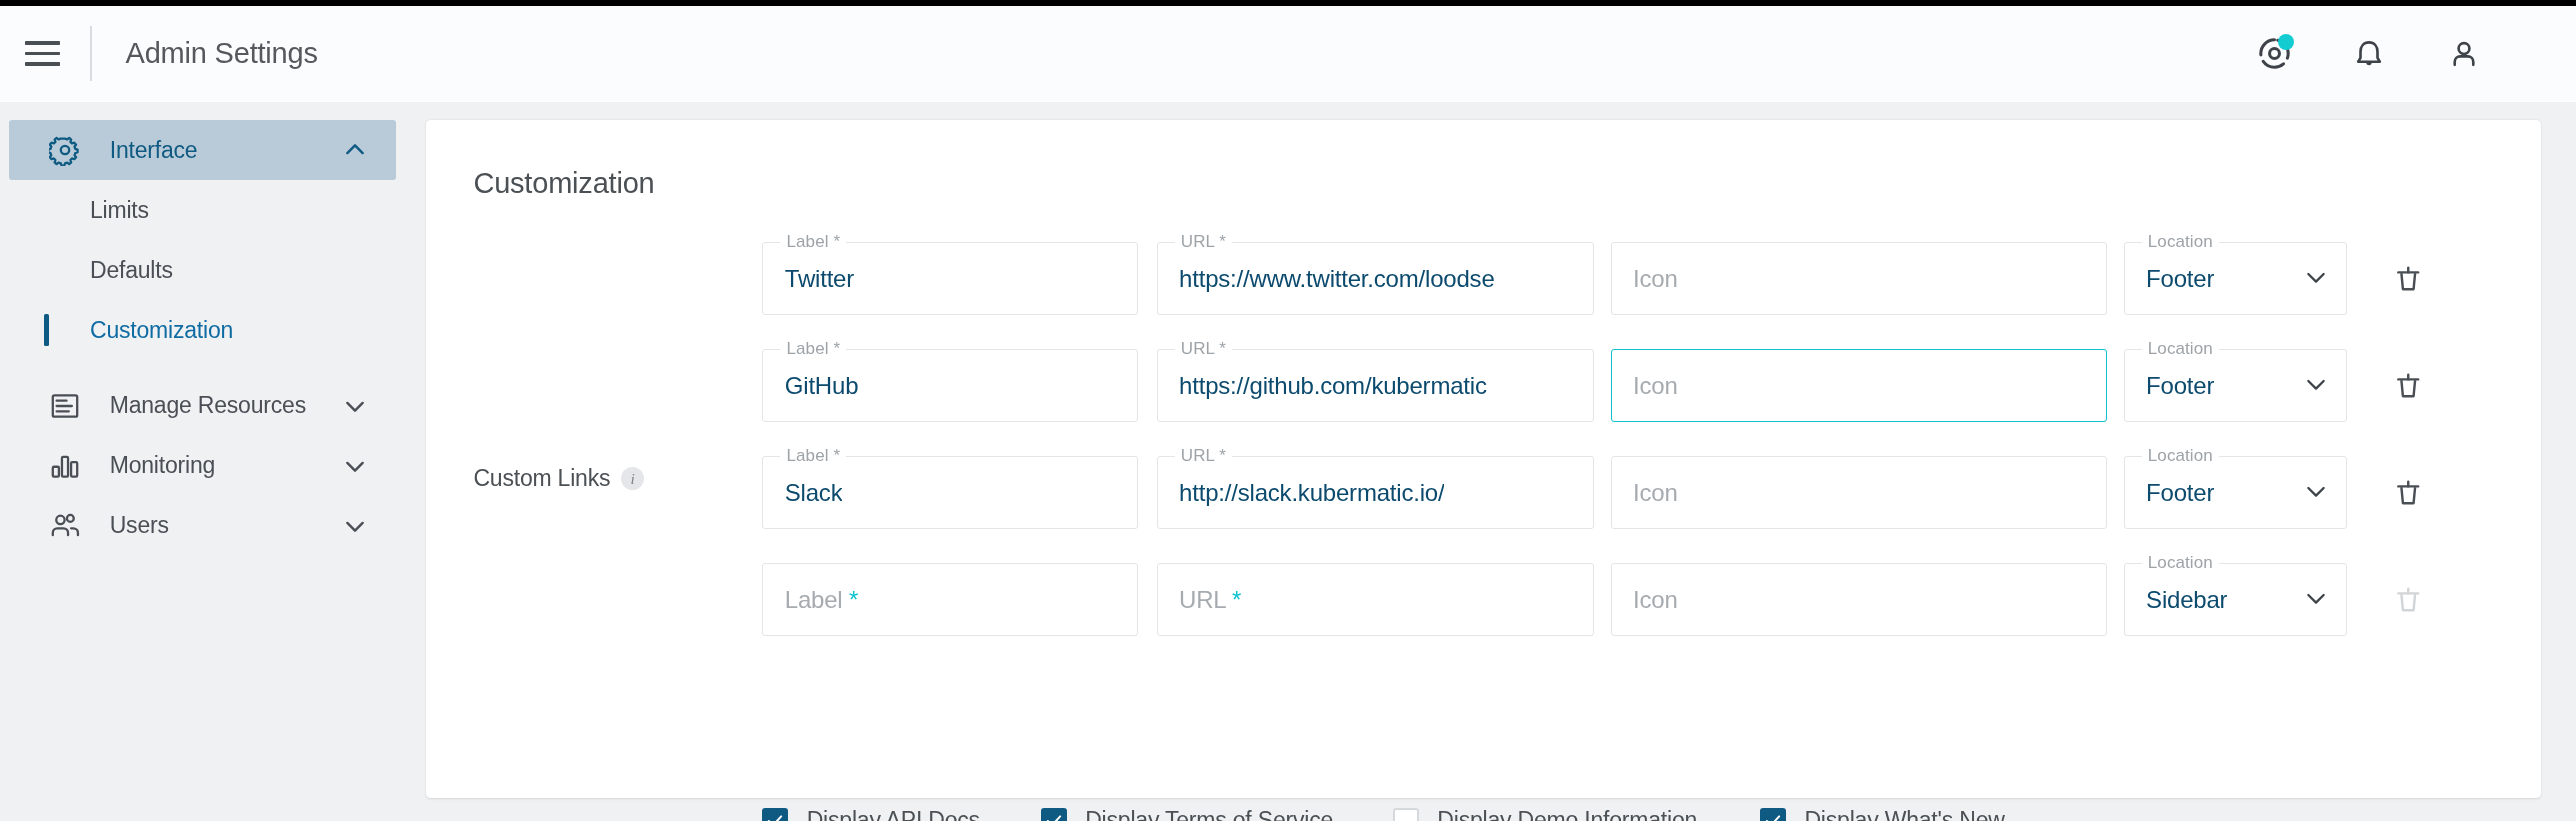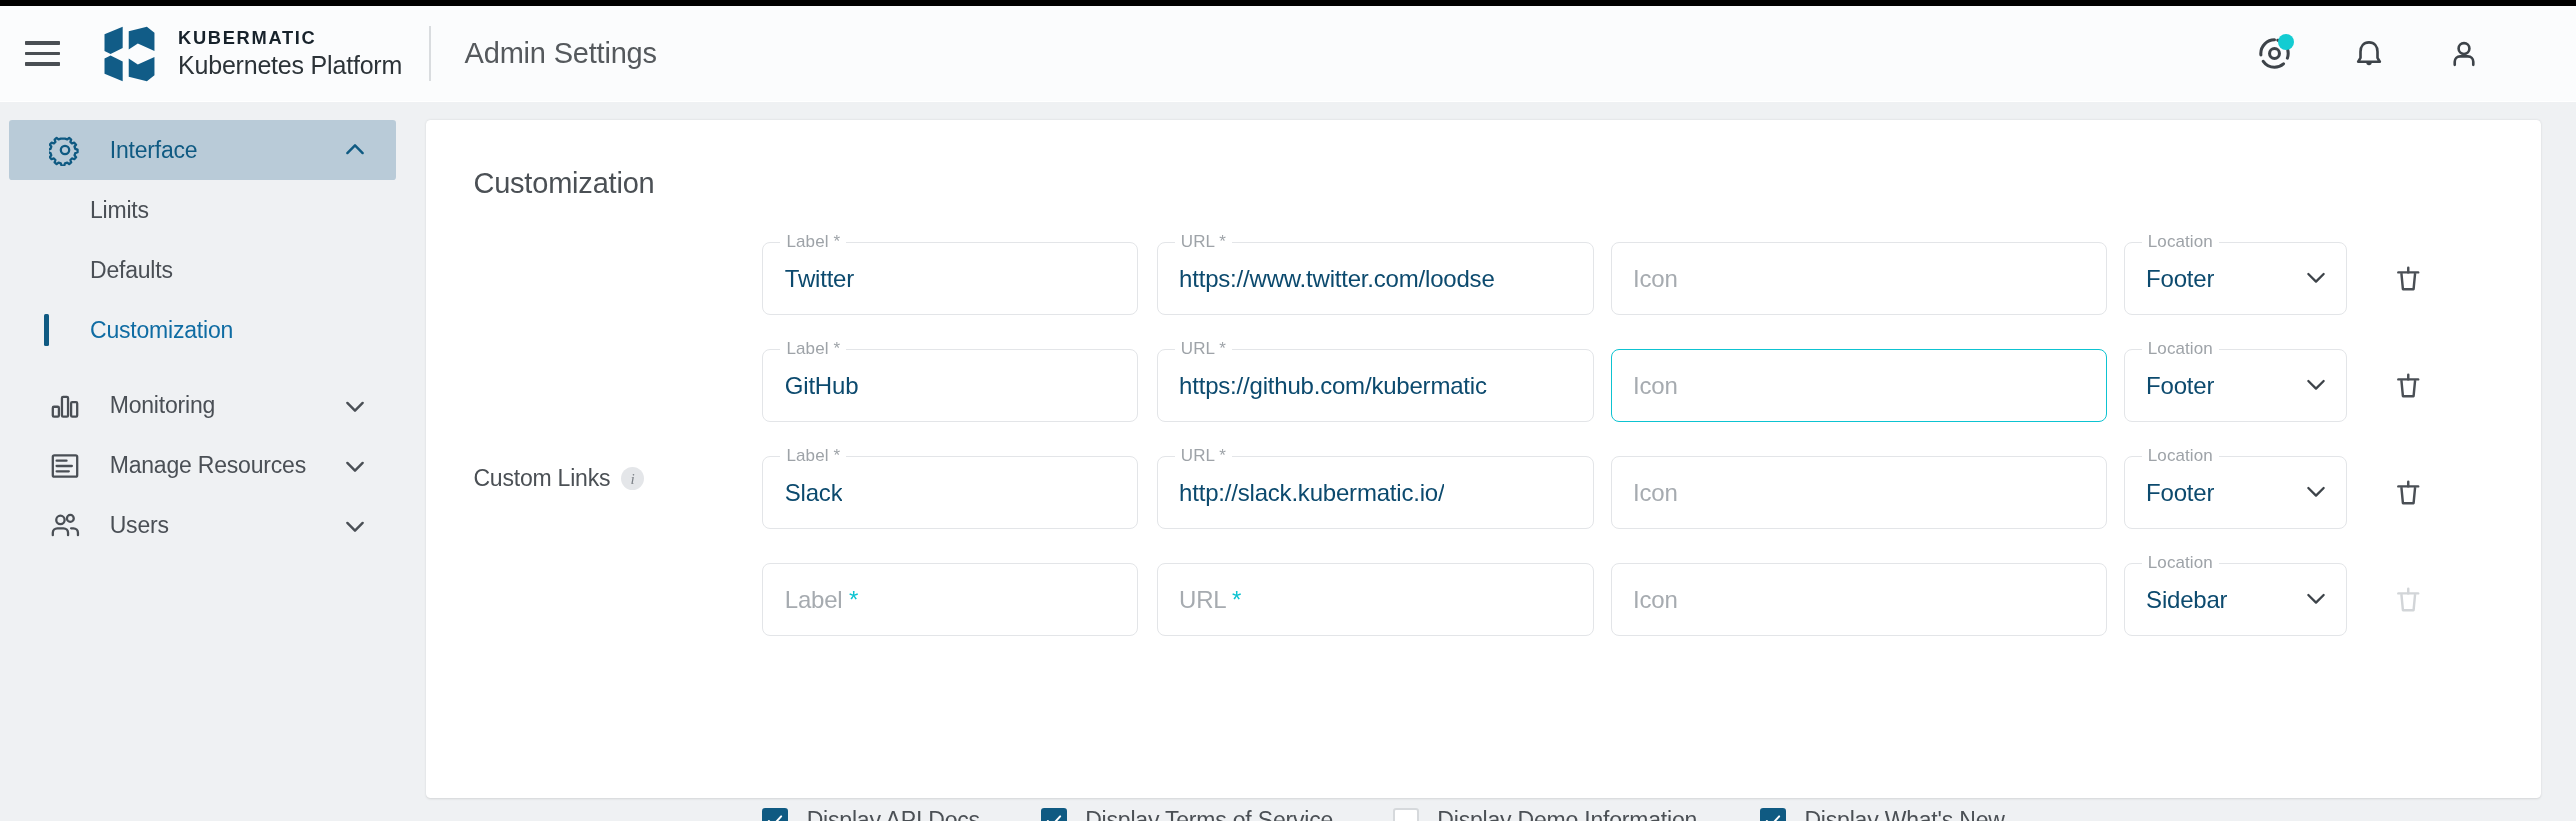--- a/index.html
+++ b/index.html
@@ -242,21 +242,21 @@
     align-items: flex-start;
     height: 107px;
   }
 
   
   .field {
     position: relative;
     box-sizing: border-box;
     height: 73px;
     border: 1.5px solid #e3e5e8;
-    border-radius: 8px;
+    border-radius: 3px;
     background: #fff;
     display: flex;
     align-items: center;
     padding: 0 21.4px;
     cursor: text;
   }
   .field.focused {
     border-color: #0dc3d1;
   }
   .field .notch {
@@ -342,34 +342,20 @@
 <div class="top-strip"></div>
 
 <div class="header">
 
   <div class="hamburger">
     <span></span>
     <span></span>
     <span></span>
   </div>
 
-  <div class="brand">
-    <span class="brand-logo">
-      <svg width="56" height="58" viewBox="0 0 74 76">
-        <path d="M2 12 L26 2 L26 30 L10 38 L2 34 Z" fill="#115c87"></path>
-        <path d="M2 44 L10 40 L26 48 L26 74 L2 64 Z" fill="#115c87"></path>
-        <path d="M34 8 L58 2 L68 10 L68 34 L46 24 L34 32 Z" fill="#115c87"></path>
-        <path d="M34 44 L46 52 L68 42 L68 66 L58 74 L34 68 Z" fill="#115c87"></path>
-      </svg>
-    </span>
-    <span class="brand-text">
-      <span class="brand-top">KUBERMATIC</span>
-      <span class="brand-bottom">Kubernetes Platform</span>
-    </span>
-  </div>
 
   <div class="header-divider"></div>
 
   <div class="page-title">Admin Settings</div>
 
   <div class="header-right">
 
     <div class="hdr-icon">
       <svg width="35" height="35" viewBox="0 0 46 46">
         <path d="M23 5 a18 18 0 1 0 0 36 a18 18 0 0 0 0 -36" fill="none" stroke="#3d4349" stroke-width="4" stroke-linecap="round" stroke-dasharray="30 9"></path>
@@ -419,47 +405,47 @@
   <div class="nav-sub">
     <span class="sub-label">Defaults</span>
   </div>
 
   <div class="nav-sub selected">
     <span class="sub-marker"></span>
     <span class="sub-label">Customization</span>
   </div>
 
   <div class="nav-spacer"></div>
-
-  <div class="nav-group">
-    <span class="nav-icon">
-      <svg width="32" height="32" viewBox="0 0 42 42">
-        <rect x="5" y="22" width="8" height="13" rx="1.5" fill="none" stroke="#4a4f55" stroke-width="3"></rect>
-        <rect x="17" y="9" width="8" height="26" rx="1.5" fill="none" stroke="#4a4f55" stroke-width="3"></rect>
-        <rect x="29" y="16" width="8" height="19" rx="1.5" fill="none" stroke="#4a4f55" stroke-width="3"></rect>
-      </svg>
-    </span>
-    <span class="nav-label">Monitoring</span>
-    <span class="nav-chevron">
-      <svg width="26" height="26" viewBox="0 0 34 34">
-        <path d="M7 13 L17 23 L27 13" fill="none" stroke="#4a4f55" stroke-width="3.2" stroke-linecap="round" stroke-linejoin="round"></path>
-      </svg>
-    </span>
-  </div>
 
   <div class="nav-group">
     <span class="nav-icon">
       <svg width="32" height="32" viewBox="0 0 42 42">
         <rect x="5" y="7" width="32" height="28" rx="2" fill="none" stroke="#4a4f55" stroke-width="3"></rect>
         <line x1="10" y1="14" x2="23" y2="14" stroke="#4a4f55" stroke-width="3" stroke-linecap="round"></line>
         <line x1="10" y1="21" x2="30" y2="21" stroke="#4a4f55" stroke-width="3" stroke-linecap="round"></line>
         <line x1="10" y1="28" x2="26" y2="28" stroke="#4a4f55" stroke-width="3" stroke-linecap="round"></line>
       </svg>
     </span>
     <span class="nav-label">Manage Resources</span>
+    <span class="nav-chevron">
+      <svg width="26" height="26" viewBox="0 0 34 34">
+        <path d="M7 13 L17 23 L27 13" fill="none" stroke="#4a4f55" stroke-width="3.2" stroke-linecap="round" stroke-linejoin="round"></path>
+      </svg>
+    </span>
+  </div>
+
+  <div class="nav-group">
+    <span class="nav-icon">
+      <svg width="32" height="32" viewBox="0 0 42 42">
+        <rect x="5" y="22" width="8" height="13" rx="1.5" fill="none" stroke="#4a4f55" stroke-width="3"></rect>
+        <rect x="17" y="9" width="8" height="26" rx="1.5" fill="none" stroke="#4a4f55" stroke-width="3"></rect>
+        <rect x="29" y="16" width="8" height="19" rx="1.5" fill="none" stroke="#4a4f55" stroke-width="3"></rect>
+      </svg>
+    </span>
+    <span class="nav-label">Monitoring</span>
     <span class="nav-chevron">
       <svg width="26" height="26" viewBox="0 0 34 34">
         <path d="M7 13 L17 23 L27 13" fill="none" stroke="#4a4f55" stroke-width="3.2" stroke-linecap="round" stroke-linejoin="round"></path>
       </svg>
     </span>
   </div>
 
   <div class="nav-group">
     <span class="nav-icon">
       <svg width="32" height="32" viewBox="0 0 42 42">

